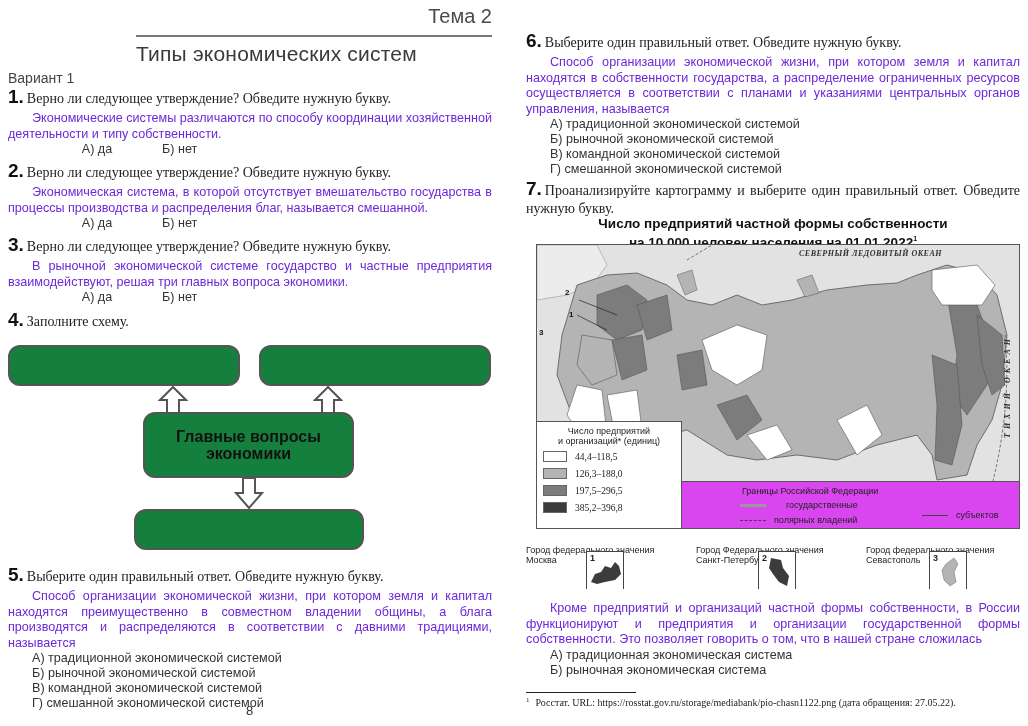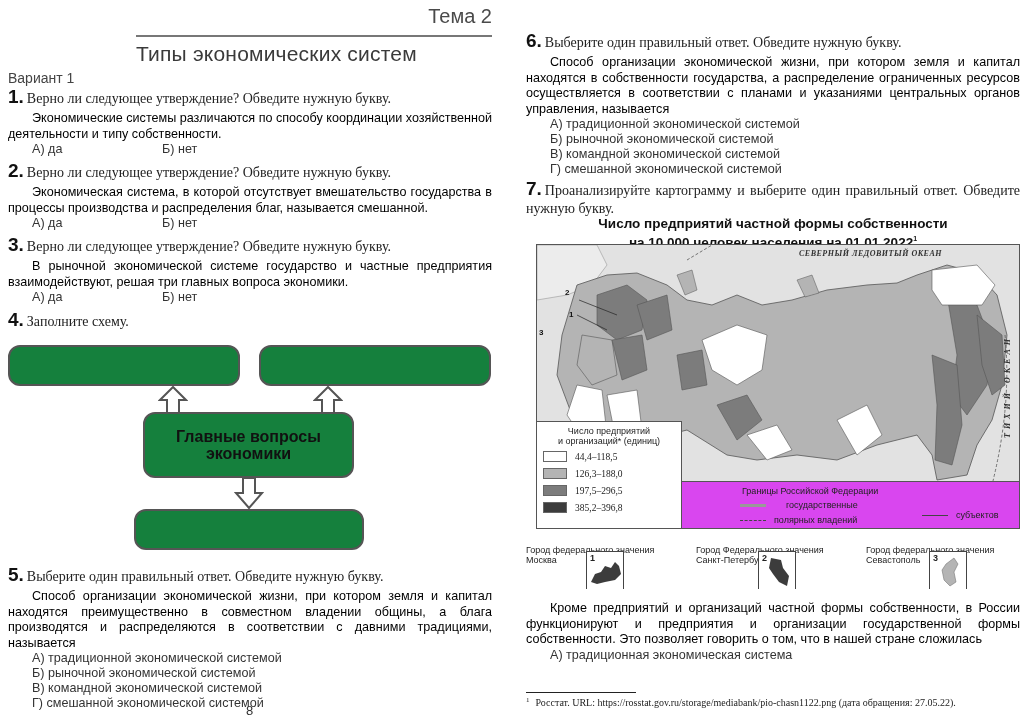--- a/index.html
+++ b/index.html
@@ -10,23 +10,23 @@
   #page-right { left: 518px; width: 510px; margin-top: 24px; }
 
   .topic { position: absolute; right: 18px; top: 5px; font-size: 20px; color: #4a4a4a; }
   .topic-rule { position: absolute; left: 136px; right: 18px; top: 35px; height: 2px; background: #777; }
   .title { position: absolute; left: 136px; top: 42px; font-size: 21px; color: #3a3a3a; letter-spacing: 0.2px; }
   .variant { position: absolute; left: 8px; top: 70px; font-size: 14px; color: #444; }
 
   .q { position: absolute; left: 8px; right: 18px; }
   .q-head { font-family: "Liberation Serif", "DejaVu Serif", serif; font-size: 14px; color: #222; line-height: 18px; }
   .q-num { font-family: "Liberation Sans", sans-serif; font-weight: bold; font-size: 19px; margin-right: 3px; color: #111; }
-  .q-text { font-size: 12.6px; line-height: 15.5px; color: #000000; text-indent: 24px; text-align: justify; margin-top: 3px; }
+  .q-text { font-size: 12.6px; line-height: 15.5px; color: #6d28d9; text-indent: 24px; text-align: justify; margin-top: 3px; }
   .answers-inline { font-size: 12.6px; line-height: 15px; color: #333; padding-left: 24px; display: flex; }
-  .answers-inline span:first-child { width: 130px; }
+  .answers-inline span:first-child { width: 130px; text-align: center; }
   .answers-list { font-size: 12.6px; line-height: 15px; color: #333; padding-left: 24px; }
   .answers-list div { margin-top: 0; }
 
   
   .scheme-box { position: absolute; border: 2px solid #555; border-radius: 12px; background: #15803d; }
   .scheme-center { display: flex; align-items: center; justify-content: center; text-align: center; font-weight: bold; font-size: 16px; line-height: 17px; color: #111; }
   .arrow { position: absolute; }
 
   .page-number { position: absolute; bottom: 8px; font-size: 13px; color: #333; }
 
@@ -274,20 +274,21 @@
       <svg width="36" height="36">
           <path d="M16,12 L24,6 L28,12 L24,20 L26,30 L20,34 L14,28 L12,18 Z" fill="#b4b4b4" stroke="#666" stroke-width="0.5"></path>
         </svg>
     </div>
   </div>
 
   <div class="q" style="top:574px; left:8px; right:8px;">
     <div class="q-text">Кроме предприятий и организаций частной формы собственности, в России функционируют и предприятия и организации государственной формы собственности. Это позволяет говорить о том, что в нашей стране сложилась</div>
     <div class="answers-list">
       <div>А) традиционная экономическая система</div>
+      <div>Б) рыночная экономическая система</div>
     </div>
   </div>
 
   <div class="footnote-rule"></div>
   <div class="footnote">
     <sup>1</sup><span>Росстат. URL: https://rosstat.gov.ru/storage/mediabank/pio-chasn1122.png (дата обращения: 27.05.22).</span>
   </div>
 
   <div class="page-number" style="left:248px;">9</div>
 </div>

